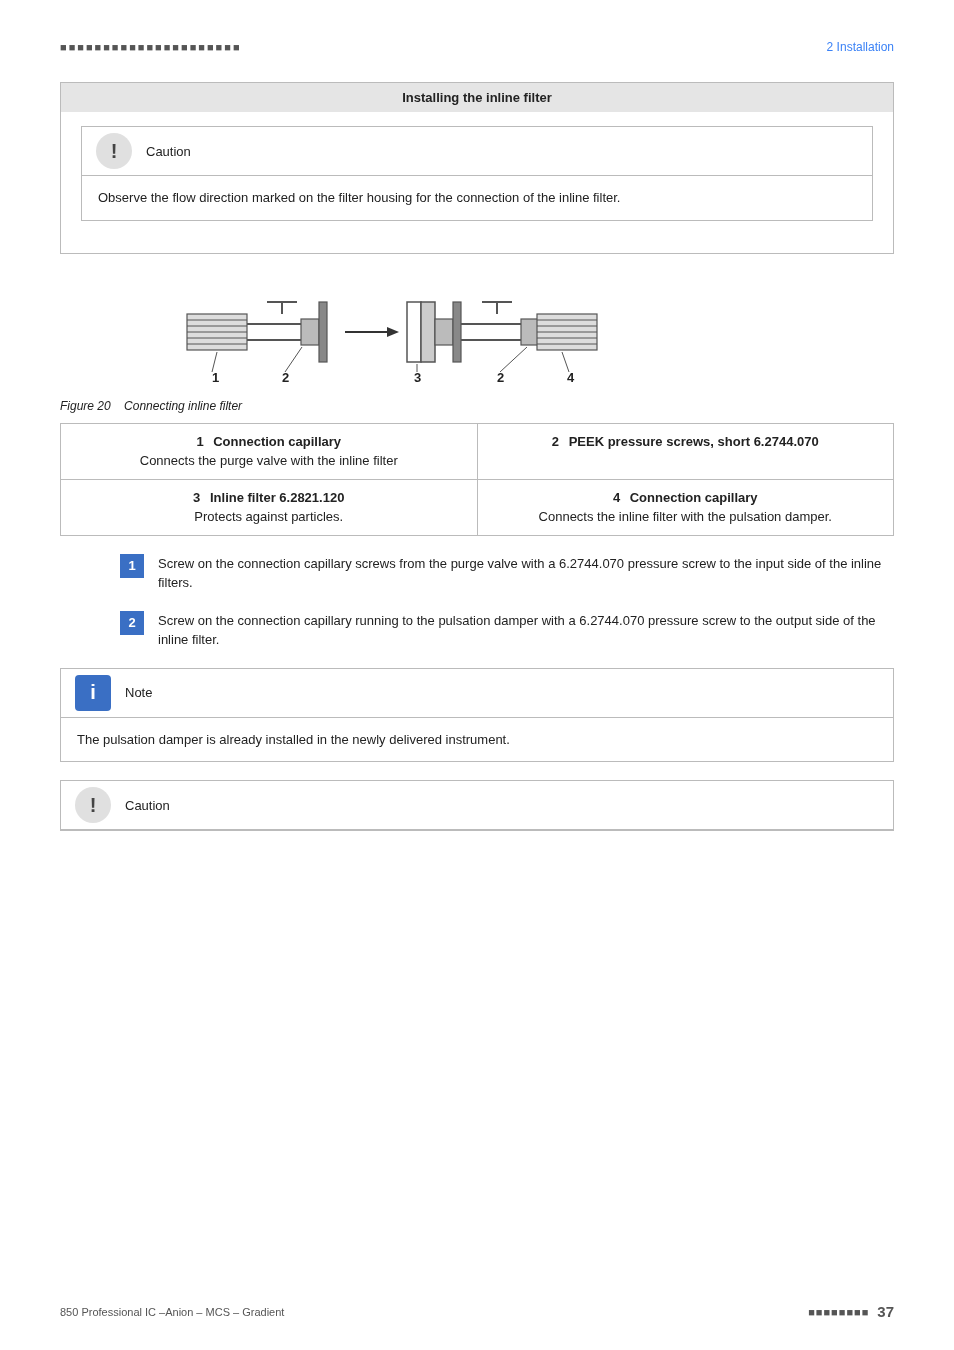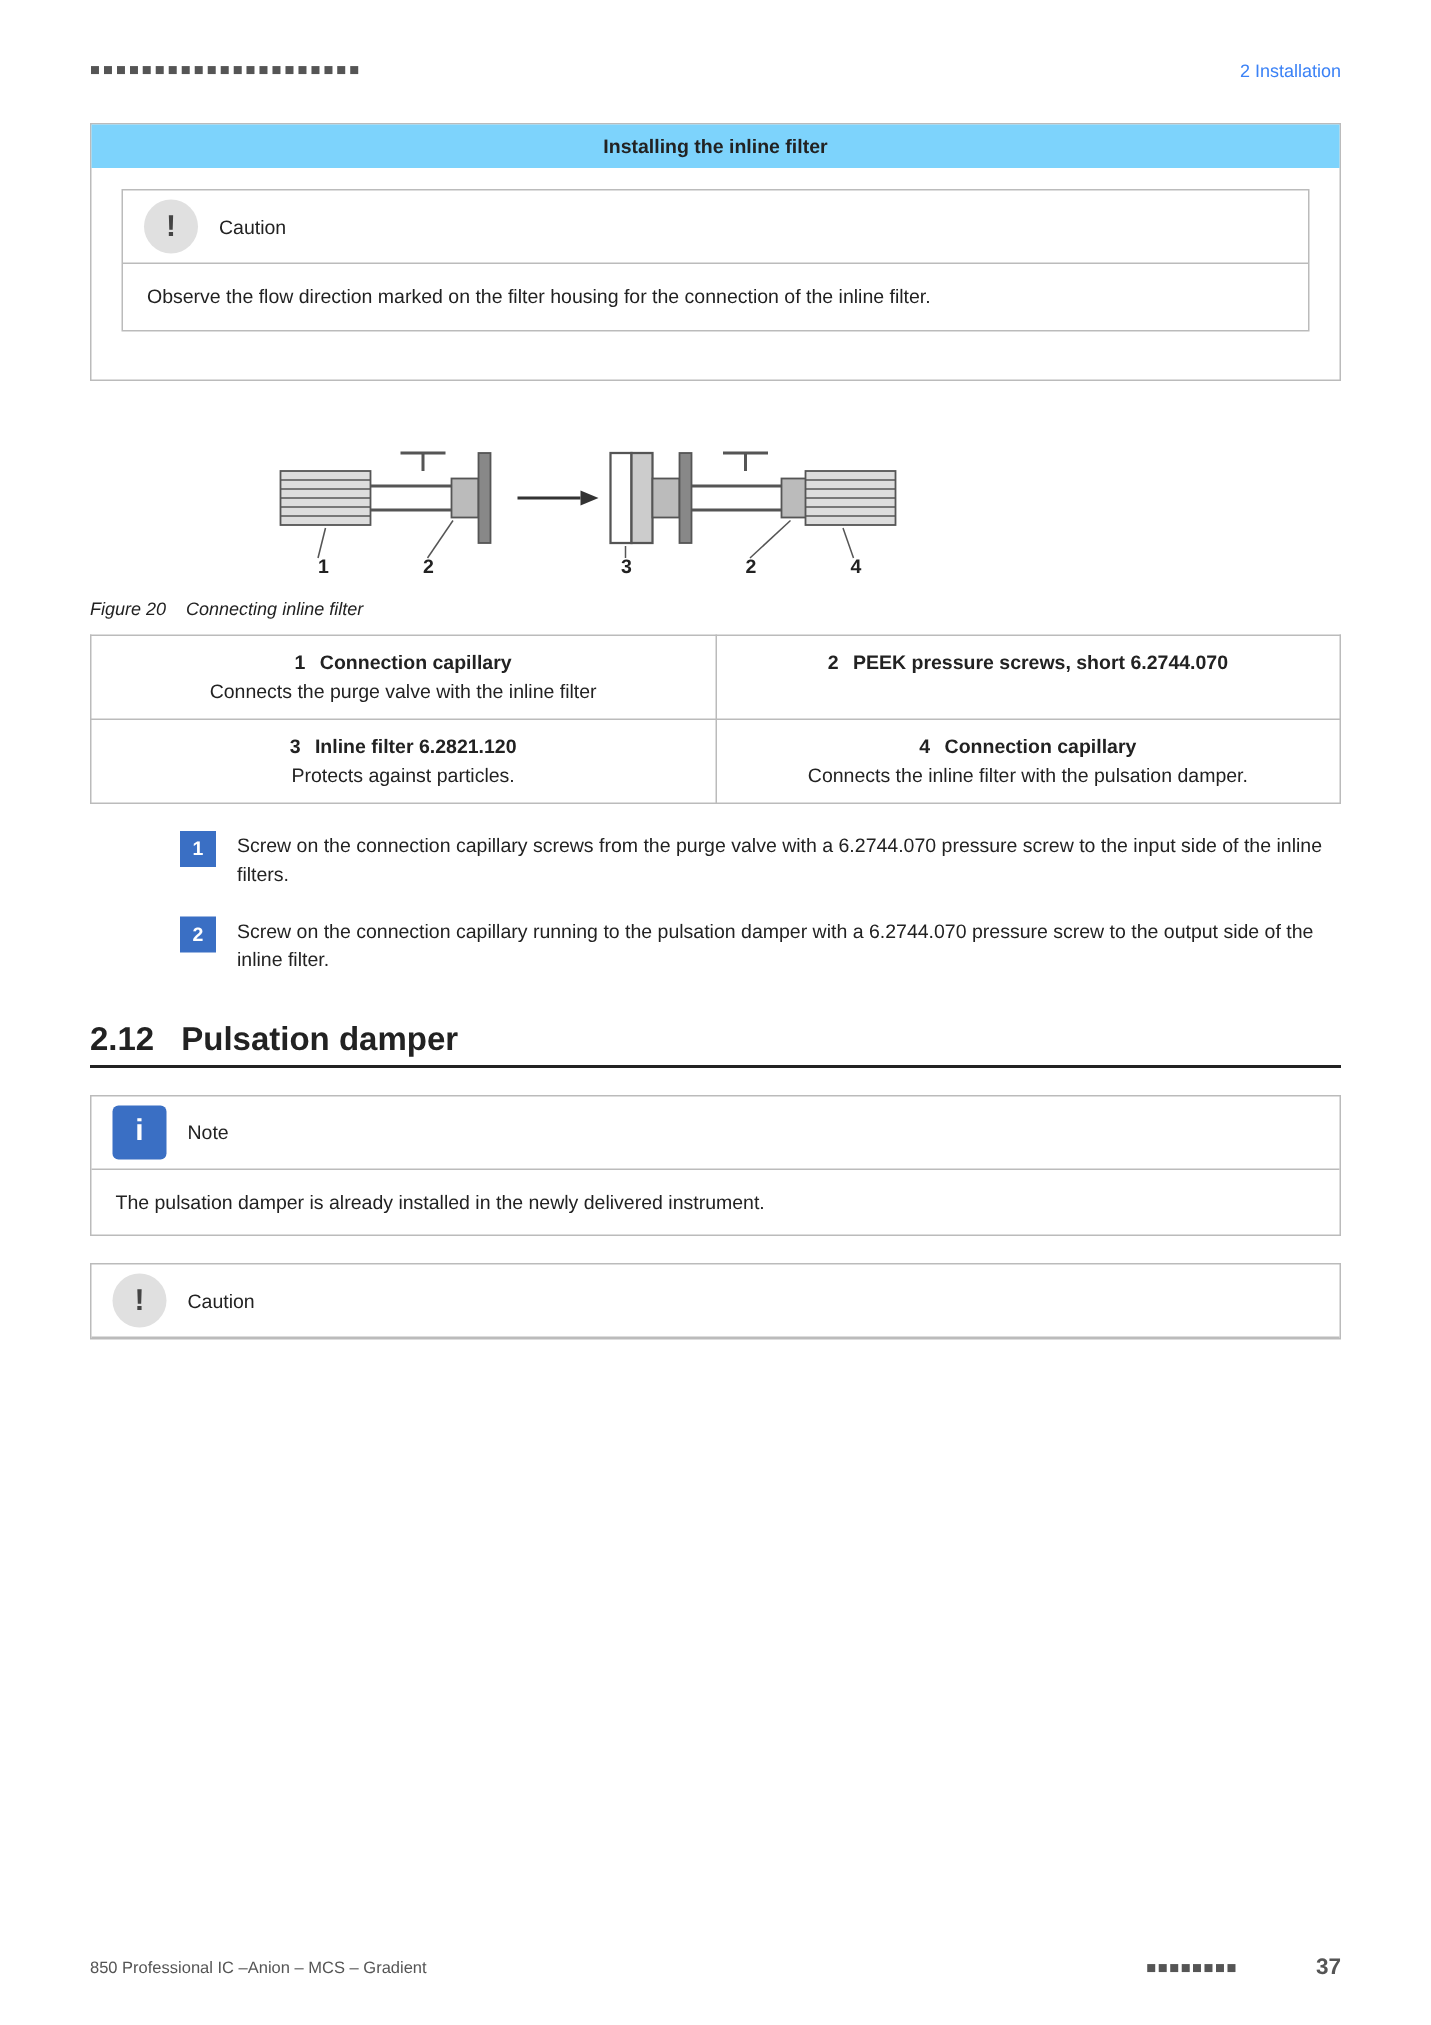--- a/index.html
+++ b/index.html
@@ -33,21 +33,21 @@
       font-size: 12px;
       color: #3b82f6;
     }
 
     
     .section-box {
       border: 1px solid #bbb;
       margin-bottom: 18px;
     }
     .section-box-title {
-      background: #7dd3fc;
+      background: #e5e5e5;
       padding: 7px 16px;
       font-weight: bold;
       font-size: 13px;
       text-align: center;
     }
     .section-box-body {
       padding: 14px 20px;
     }
 
     
@@ -203,21 +203,20 @@
       display: flex;
       align-items: center;
       gap: 8px;
     }
     .footer-dots {
       letter-spacing: 1px;
     }
     .footer-pagenum {
       font-weight: bold;
       font-size: 15px;
-      margin-left: 44px;
     }
   </style>
 </head>
 <body>
 
 <div class="page">
 
   <div class="header-bar">
     <span class="header-dots">■■■■■■■■■■■■■■■■■■■■■</span>
     <span class="header-section">2 Installation</span>
@@ -345,24 +344,20 @@
     <div class="step-row">
       <div class="step-num-box">1</div>
       <div class="step-text">Screw on the connection capillary screws from the purge valve with a 6.2744.070 pressure screw to the input side of the inline filters.</div>
     </div>
     <div class="step-row">
       <div class="step-num-box">2</div>
       <div class="step-text">Screw on the connection capillary running to the pulsation damper with a 6.2744.070 pressure screw to the output side of the inline filter.</div>
     </div>
   </div>
 
-  <div class="section-heading">
-    <span class="section-num">2.12</span>
-    <span class="section-title">Pulsation damper</span>
-  </div>
 
   <div class="notice-box">
     <div class="notice-header">
       <div class="notice-icon-note">i</div>
       <span class="notice-label">Note</span>
     </div>
     <div class="notice-body">
       <span>The pulsation damper is already installed in the newly delivered instrument.</span>
     </div>
   </div>

